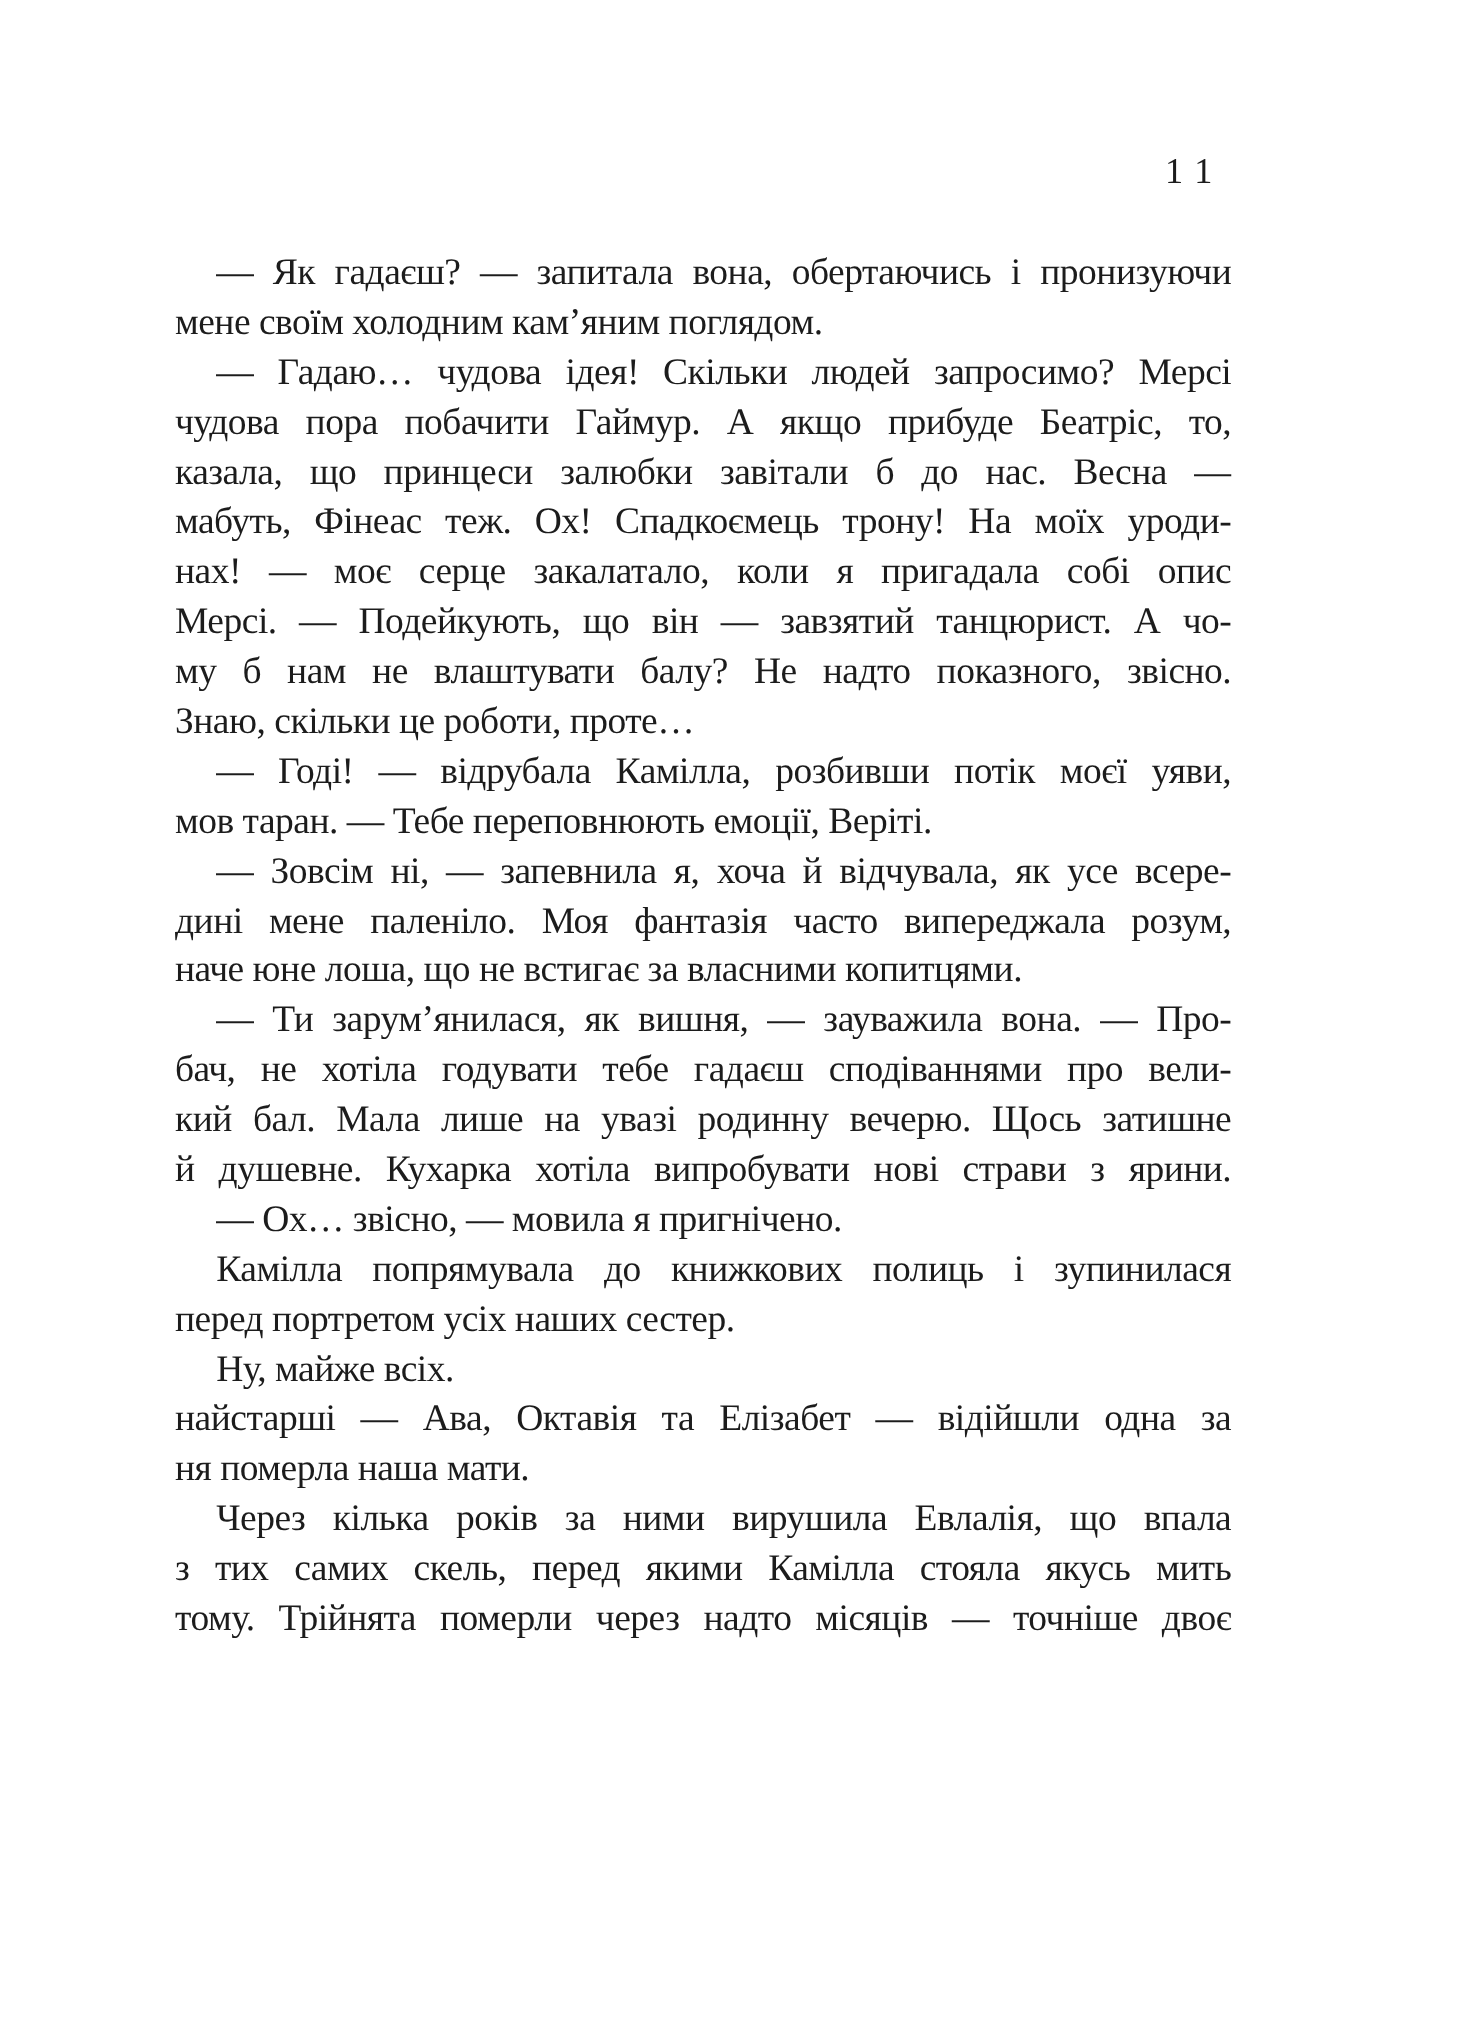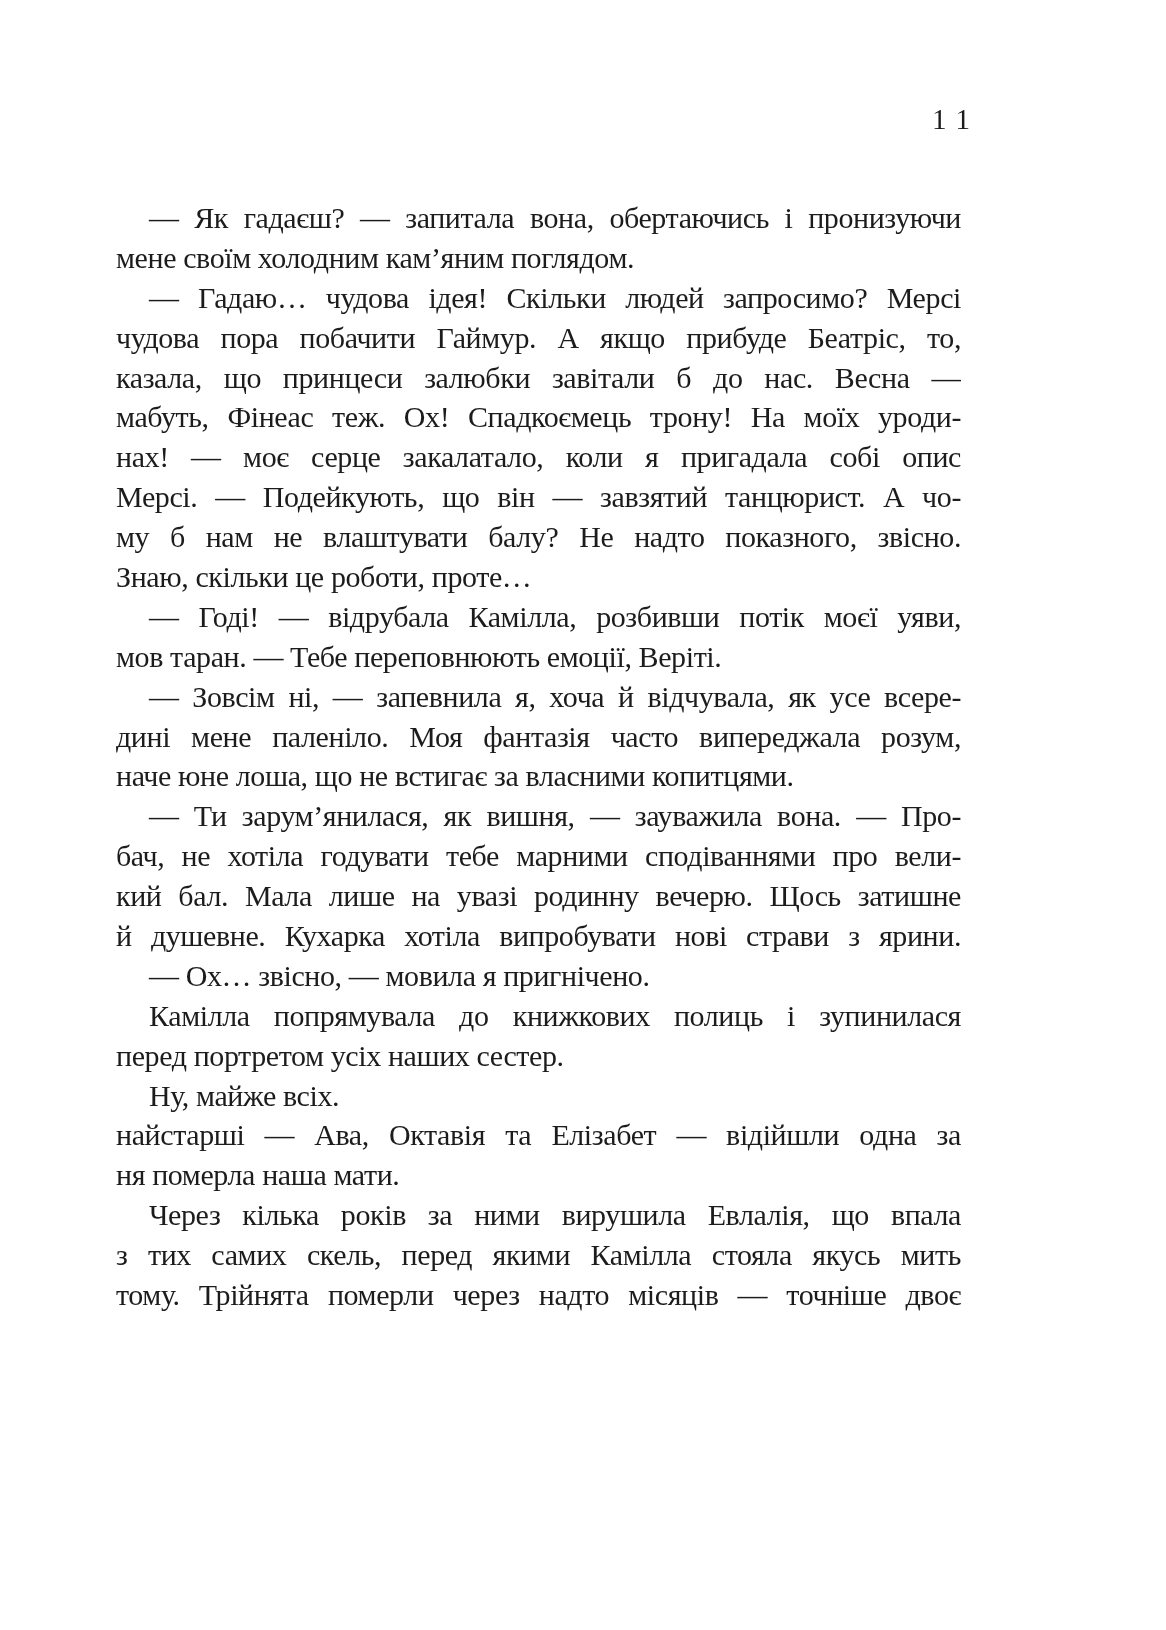--- a/index.html
+++ b/index.html
@@ -12,30 +12,30 @@
     width: 1166px;
     height: 1630px;
     margin: 0 auto;
     background: #ffffff;
     font-family: "Liberation Serif", "DejaVu Serif", serif;
     color: #1c1c1c;
     overflow: hidden;
   }
   .page-number {
     position: absolute;
-    top: 103px;
+    top: 121px;
     right: 196px;
     font-size: 29px;
     letter-spacing: 10px;
     margin-right: -10px;
     color: #1c1c1c;
   }
   .text-block {
     position: absolute;
-    left: 116px;
+    left: 140px;
     top: 198px;
     width: 845px;
   }
   .line {
     height: 39.9px;
     line-height: 39.9px;
     font-size: 30px;
     letter-spacing: -0.4px;
     text-align: justify;
     text-align-last: justify;
@@ -64,21 +64,21 @@
       <div class="line">нах! — моє серце закалатало, коли я пригадала собі опис</div>
       <div class="line">Мерсі. — Подейкують, що він — завзятий танцюрист. А чо-</div>
       <div class="line">му б нам не влаштувати балу? Не надто показного, звісно.</div>
       <div class="line para-end">Знаю, скільки це роботи, проте…</div>
       <div class="line indent">— Годі! — відрубала Камілла, розбивши потік моєї уяви,</div>
       <div class="line para-end">мов таран. — Тебе переповнюють емоції, Веріті.</div>
       <div class="line indent">— Зовсім ні, — запевнила я, хоча й відчувала, як усе всере-</div>
       <div class="line">дині мене паленіло. Моя фантазія часто випереджала розум,</div>
       <div class="line para-end">наче юне лоша, що не встигає за власними копитцями.</div>
       <div class="line indent">— Ти зарум’янилася, як вишня, — зауважила вона. — Про-</div>
-      <div class="line">бач, не хотіла годувати тебе марними сподіваннями про вели-</div>
+      <div class="line">бач, не хотіла годувати тебе гадаєш сподіваннями про вели-</div>
       <div class="line">кий бал. Мала лише на увазі родинну вечерю. Щось затишне</div>
       <div class="line">й душевне. Кухарка хотіла випробувати нові страви з ярини.</div>
       <div class="line indent para-end">— Ох… звісно, — мовила я пригнічено.</div>
       <div class="line indent">Камілла попрямувала до книжкових полиць і зупинилася</div>
       <div class="line para-end">перед портретом усіх наших сестер.</div>
       <div class="line indent para-end">Ну, майже всіх.</div>
       <div class="line">найстарші — Ава, Октавія та Елізабет — відійшли одна за</div>
       <div class="line para-end">ня померла наша мати.</div>
       <div class="line indent">Через кілька років за ними вирушила Евлалія, що впала</div>
       <div class="line">з тих самих скель, перед якими Камілла стояла якусь мить</div>

